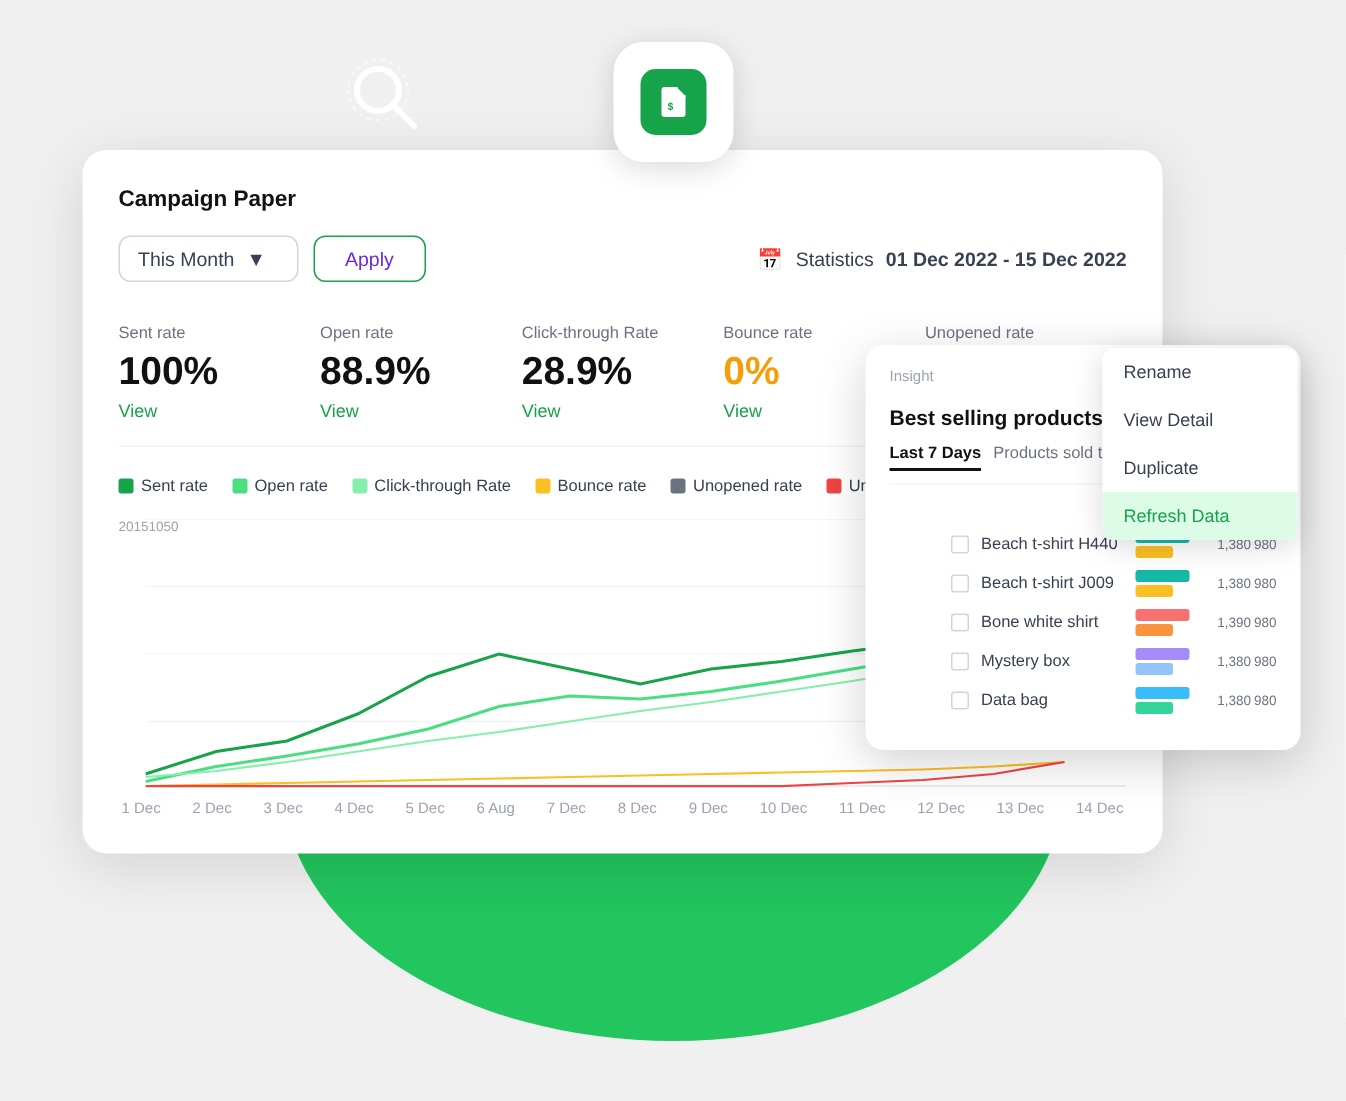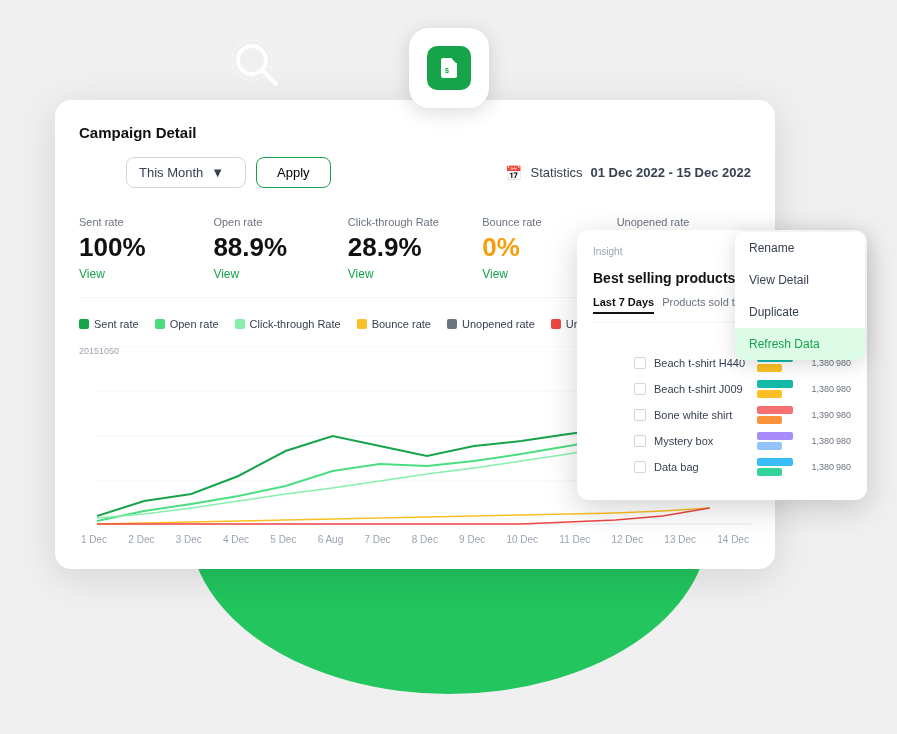--- a/index.html
+++ b/index.html
@@ -89,21 +89,20 @@
       font-weight: 600;
       color: #111;
       margin-bottom: 16px;
     }
 
     .top-controls {
       display: flex;
       align-items: center;
       justify-content: space-between;
       margin-bottom: 28px;
-      margin-left: 47px;
     }
 
     .left-controls {
       display: flex;
       gap: 10px;
       align-items: center;
     }
 
     .month-select {
       border: 1px solid #d1d5db;
@@ -117,21 +116,21 @@
       align-items: center;
       gap: 8px;
       min-width: 120px;
     }
 
     .apply-btn {
       border: 1.5px solid #16a34a;
       border-radius: 8px;
       padding: 7px 20px;
       font-size: 13px;
-      color: #000000;
+      color: #6d28d9;
       background: white;
       cursor: pointer;
       font-weight: 500;
     }
 
     .stats-date {
       display: flex;
       align-items: center;
       gap: 8px;
       font-size: 13px;
@@ -395,21 +394,21 @@
     <div class="app-icon-inner">
       <svg width="24" height="24" viewBox="0 0 24 24" fill="white">
         <path d="M14 2H6a2 2 0 00-2 2v16a2 2 0 002 2h12a2 2 0 002-2V8l-6-6z"></path>
         <path d="M14 2v6h6" fill="none" stroke="white" stroke-width="1.5"></path>
         <text x="8" y="17" font-size="7" fill="#16a34a" font-weight="bold">$</text>
       </svg>
     </div>
   </div>
 
   <div class="main-card">
-    <div class="card-title">Campaign Detail</div>
+    <div class="card-title">Campaign Paper</div>
 
     <div class="top-controls">
       <div class="left-controls">
         <div class="month-select">
           <span>This Month</span>
           <span>▼</span>
         </div>
         <button class="apply-btn">Apply</button>
       </div>
       <div class="stats-date">

